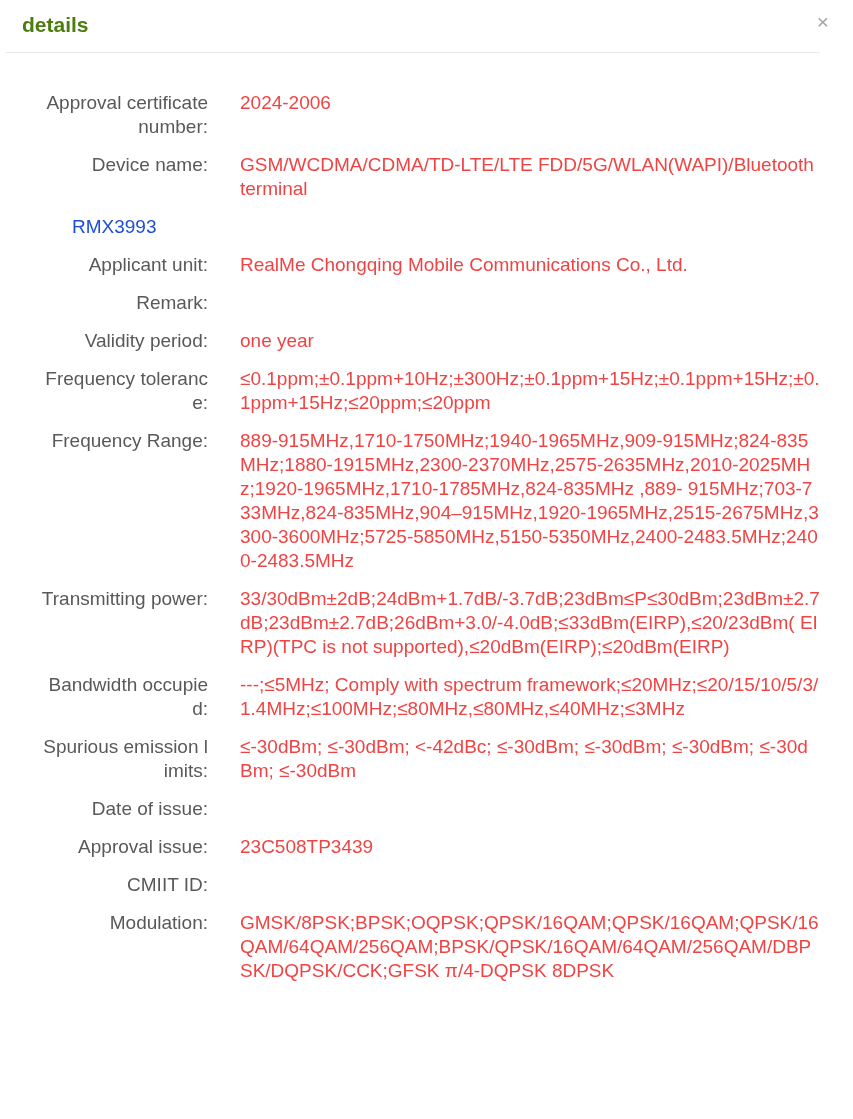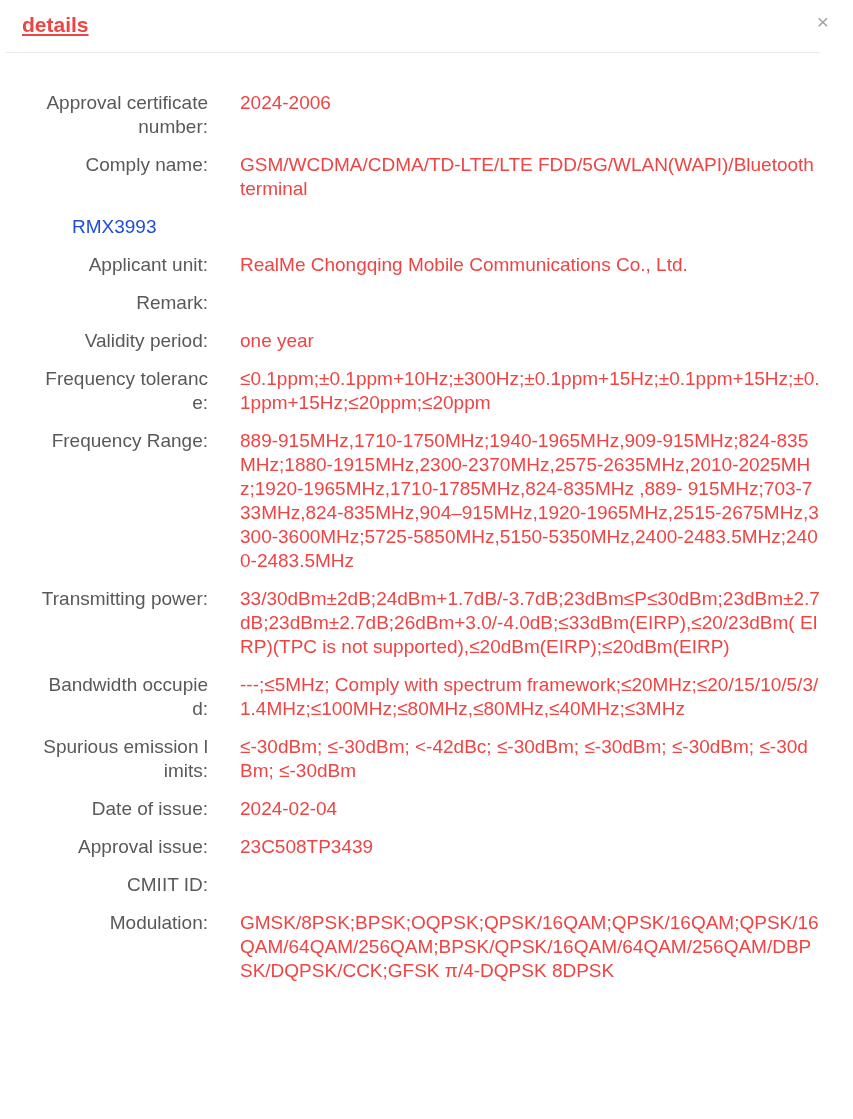--- a/index.html
+++ b/index.html
@@ -9,24 +9,23 @@
   .modal { width: 853px; height: 1119px; background: #ffffff; position: relative; }
 
   .modal-header {
     position: relative;
     padding: 11px 24px 14px 22px;
     height: 52px;
   }
   .modal-title {
     font-size: 21px;
     font-weight: bold;
-    color: #ef4444;
+    color: #4d7c0f;
     line-height: 28px;
     display: inline-block;
-    text-decoration: underline;
   }
   .close-btn {
     position: absolute;
     top: 8px;
     right: 16px;
     width: 28px;
     height: 28px;
     border: none;
     background: transparent;
     color: #a3a3a3;
@@ -84,21 +83,21 @@
   </div>
   <div class="divider"></div>
 
   <div class="modal-body" id="fields-container">
     <div class="row">
       <div class="row-label">Approval certificate number:</div>
       <div class="row-value">2024-2006</div>
     </div>
 
     <div class="row">
-      <div class="row-label">Comply name:</div>
+      <div class="row-label">Device name:</div>
       <div class="row-value">GSM/WCDMA/CDMA/TD-LTE/LTE FDD/5G/WLAN(WAPI)/Bluetooth terminal</div>
     </div>
 
     <div class="row">
       <div class="row-value highlight">RMX3993</div>
     </div>
 
     <div class="row">
       <div class="row-label">Applicant unit:</div>
       <div class="row-value">RealMe Chongqing Mobile Communications Co., Ltd.</div>
@@ -134,21 +133,20 @@
       <div class="row-value">---;≤5MHz; Comply with spectrum framework;≤20MHz;≤20/15/10/5/3/1.4MHz;≤100MHz;≤80MHz,≤80MHz,≤40MHz;≤3MHz</div>
     </div>
 
     <div class="row">
       <div class="row-label">Spurious emission limits:</div>
       <div class="row-value">≤-30dBm; ≤-30dBm; &lt;-42dBc; ≤-30dBm; ≤-30dBm; ≤-30dBm; ≤-30dBm; ≤-30dBm</div>
     </div>
 
     <div class="row">
       <div class="row-label">Date of issue:</div>
-      <div class="row-value">2024-02-04</div>
     </div>
 
     <div class="row">
       <div class="row-label">Approval issue:</div>
       <div class="row-value">23C508TP3439</div>
     </div>
 
     <div class="row">
       <div class="row-label">CMIIT ID:</div>
       <div class="row-value"></div>

